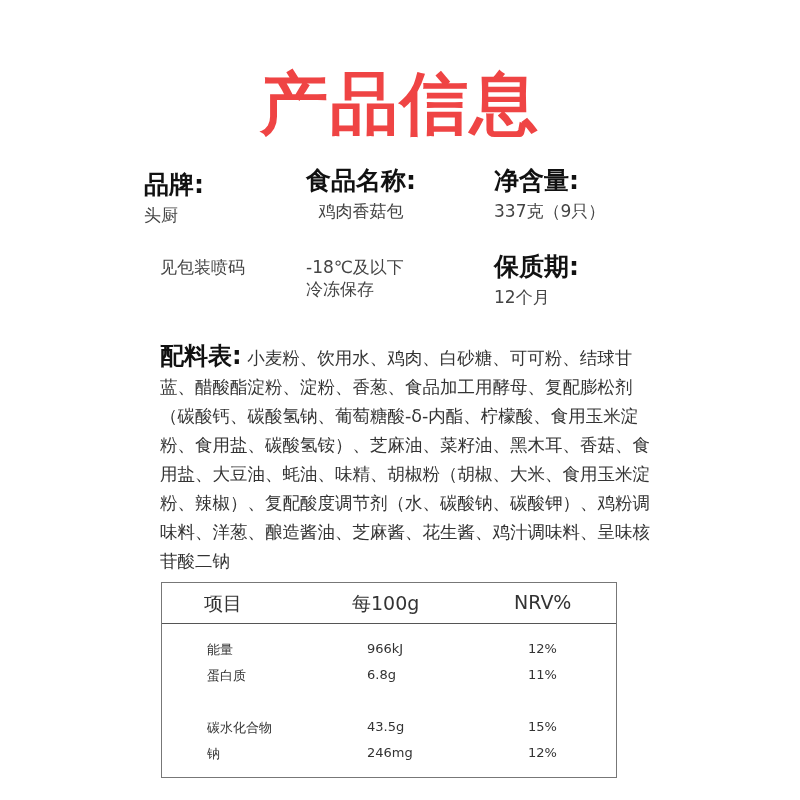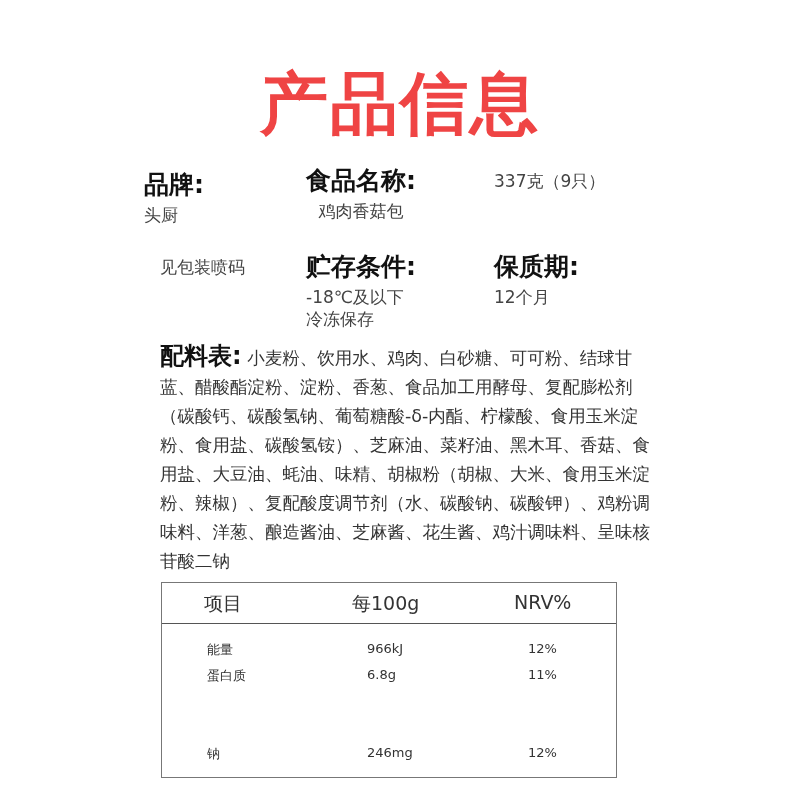--- a/index.html
+++ b/index.html
@@ -25,27 +25,27 @@
 
 <div class="field" style="left:144px;top:170px;">
   <div class="lbl">品牌:</div>
   <div class="val">头厨</div>
 </div>
 <div class="field" style="left:306px;top:166px;text-align:center;">
   <div class="lbl">食品名称:</div>
   <div class="val">鸡肉香菇包</div>
 </div>
 <div class="field" style="left:494px;top:166px;">
+  <div class="lbl">净含量:</div>
   <div class="val">337克（9只）</div>
 </div>
 <div class="field" style="left:160px;top:252px;">
   <div class="val">见包装喷码</div>
 </div>
 <div class="field" style="left:306px;top:252px;">
-  <div class="lbl">贮存条件:</div>
   <div class="val">-18℃及以下</div>
   <div class="val" style="margin-top:0">冷冻保存</div>
 </div>
 <div class="field" style="left:494px;top:252px;">
   <div class="lbl">保质期:</div>
   <div class="val">12个月</div>
 </div>
 
 <div class="ingredients">
   <span class="lbl">配料表:</span>
@@ -61,18 +61,23 @@
   <div class="nrow" style="top:58px">
     <span style="left:45px">能量</span>
     <span style="left:205px">966kJ</span>
     <span style="left:366px">12%</span>
   </div>
   <div class="nrow" style="top:84px">
     <span style="left:45px">蛋白质</span>
     <span style="left:205px">6.8g</span>
     <span style="left:366px">11%</span>
   </div>
+  <div class="nrow" style="top:136px">
+    <span style="left:45px">碳水化合物</span>
+    <span style="left:205px">43.5g</span>
+    <span style="left:366px">15%</span>
+  </div>
   <div class="nrow" style="top:162px">
     <span style="left:45px">钠</span>
     <span style="left:205px">246mg</span>
     <span style="left:366px">12%</span>
   </div>
 </div>
 
 </body></html>

